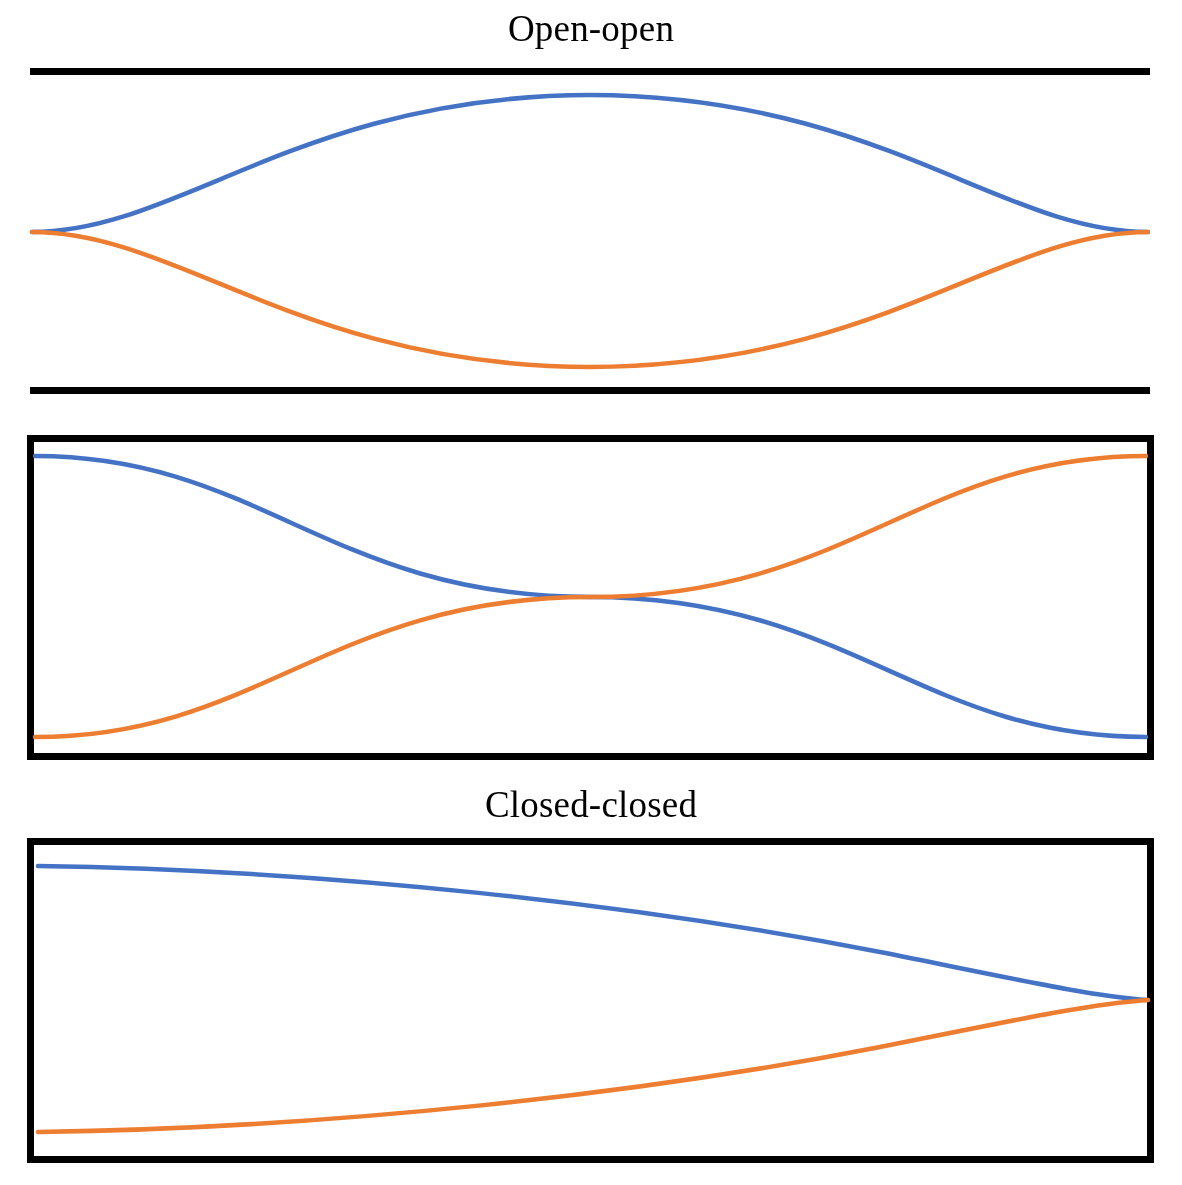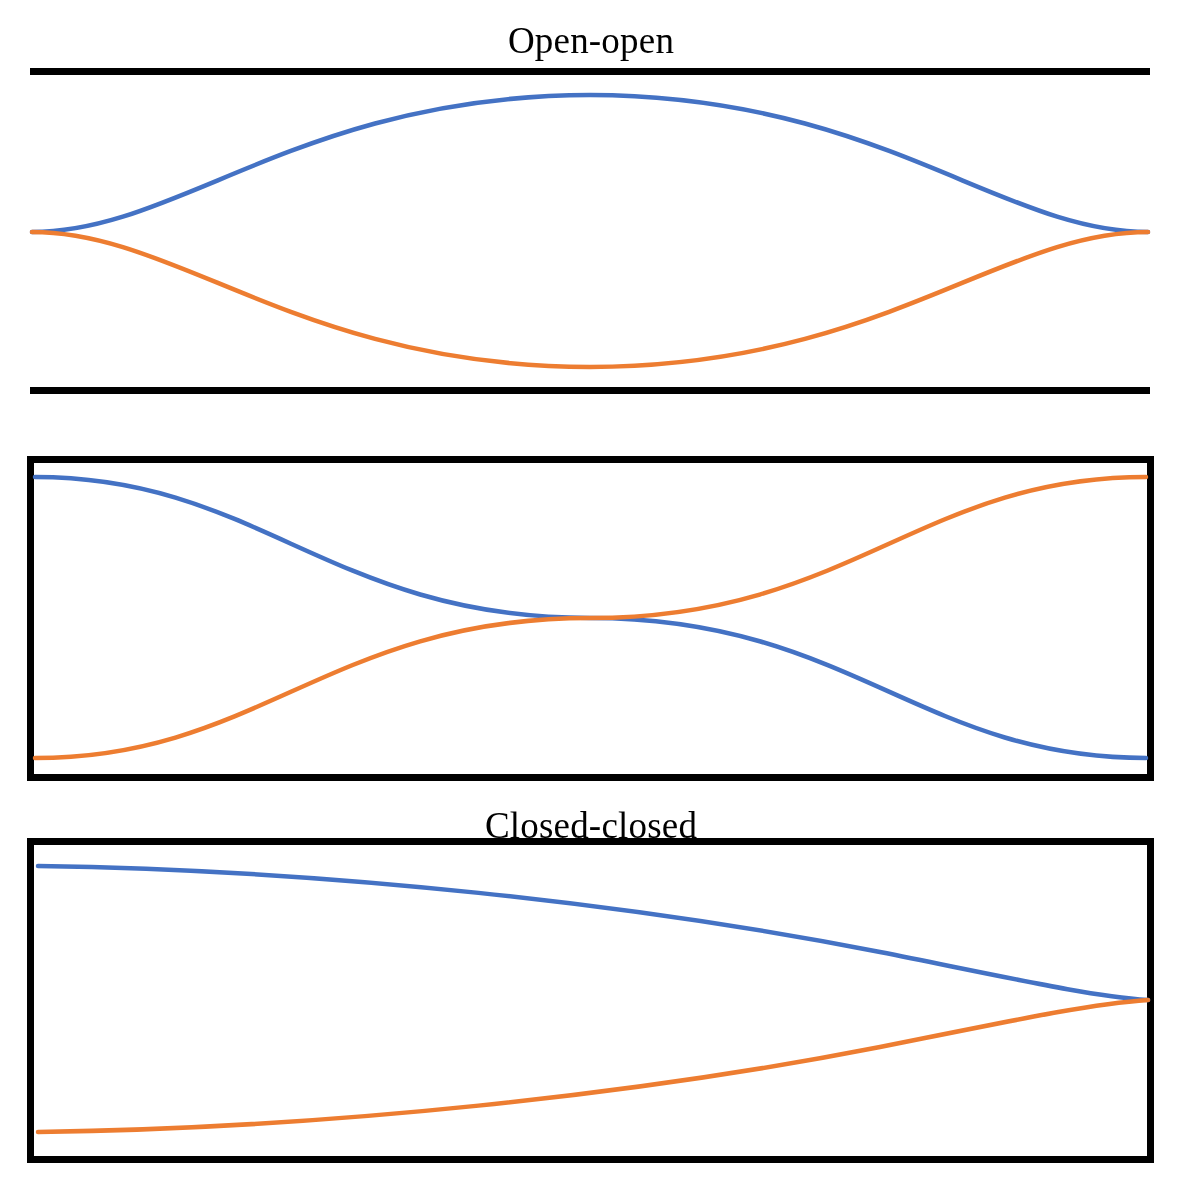--- a/index.html
+++ b/index.html
@@ -21,37 +21,37 @@
     top: 0;
     width: 1182px;
     height: 1185px;
   }
   .panel {
     position: absolute;
     left: 0;
     width: 1182px;
   }
   #panel-open-open   { top: 0px;   height: 395px; }
-  #panel-closed-closed { top: 395px; height: 390px; }
+  #panel-closed-closed { top: 374px; height: 390px; }
   #panel-closed-open { top: 785px; height: 400px; }
 
   .panel-title {
     position: absolute;
     left: 0;
     width: 1182px;
     text-align: center;
     font-size: 37px;
     line-height: 1;
     color: #000000;
     font-family: "Liberation Serif", "DejaVu Serif", serif;
     font-weight: 400;
     letter-spacing: 0.2px;
     white-space: nowrap;
   }
-  #title-open-open     { top: 22px; }
+  #title-open-open     { top: 10px; }
   #title-closed-closed { top: 412px; }
 
   .panel-canvas {
     position: absolute;
     left: 0;
     top: 0;
     width: 1182px;
     height: 100%;
     display: block;
   }

